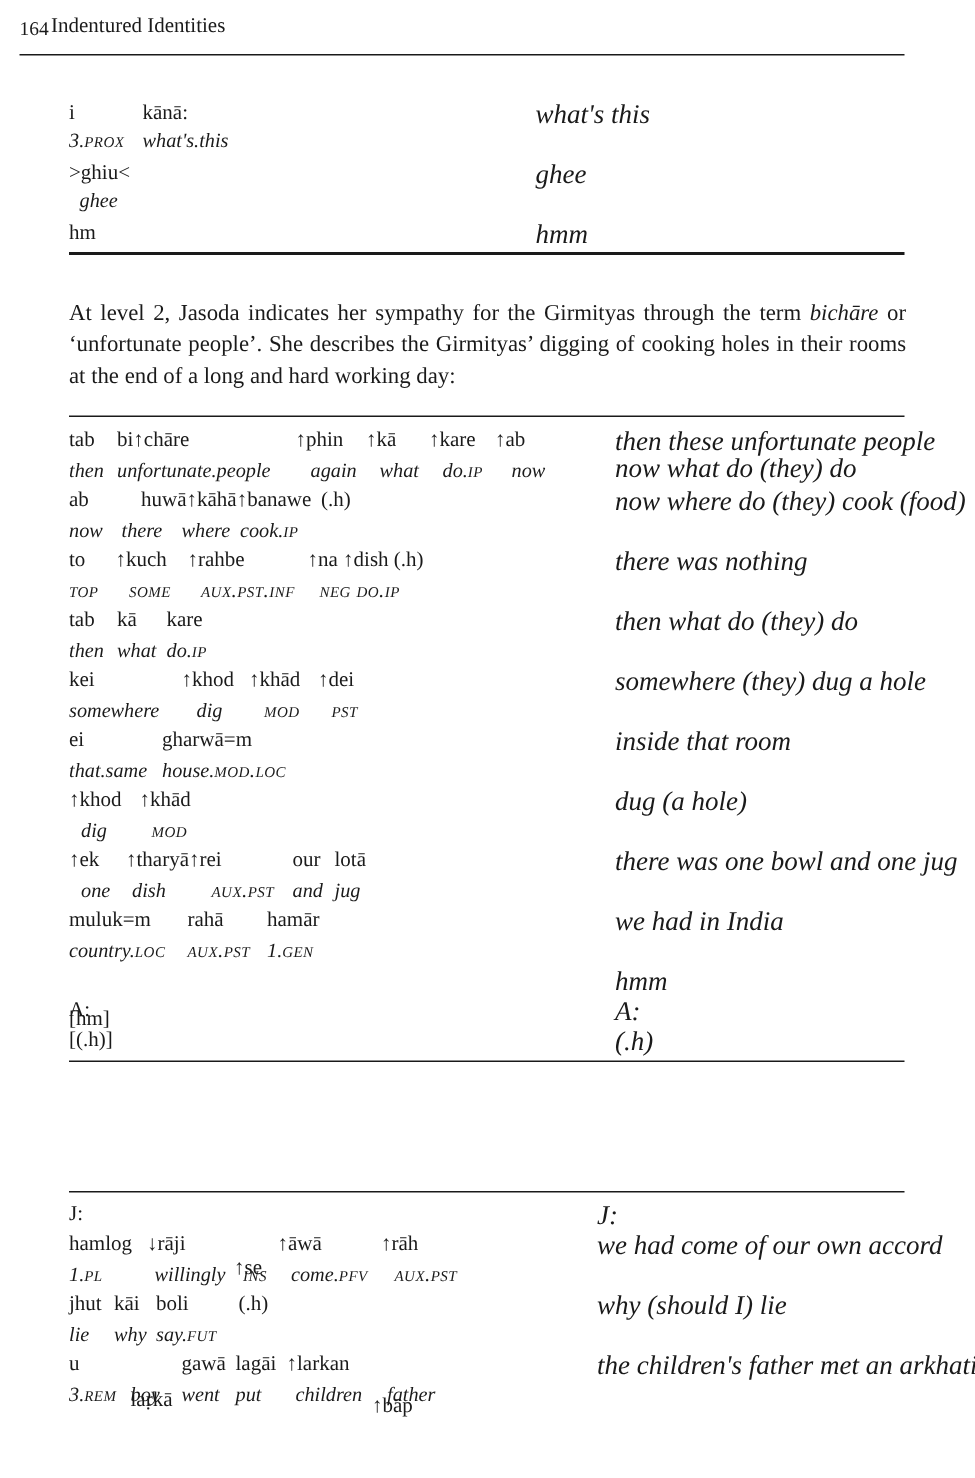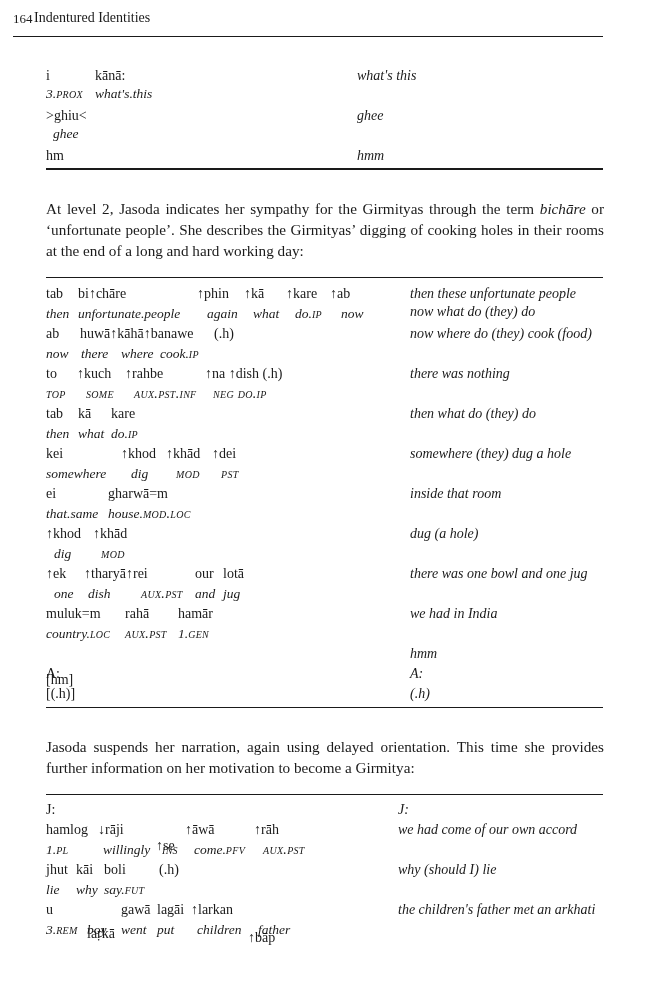--- a/index.html
+++ b/index.html
@@ -5,21 +5,21 @@
   html, body { margin:0; padding:0; background:#ffffff; }
   body { width:650px; height:985px; position:relative; overflow:hidden;
          font-family:"DejaVu Serif", "Liberation Serif", serif; color:#1a1a1a; }
   .page { position:absolute; left:0; top:0; width:650px; height:985px; }
   .hdr-num { position:absolute; left:13px; top:11px; font-size:13px; font-family:"Liberation Serif", serif; }
   .hdr-title { position:absolute; left:34px; top:10px; font-size:14px; font-family:"Liberation Serif", serif; }
   .rule { position:absolute; background:#1a1a1a; }
   .t { position:absolute; white-space:nowrap; font-family:"Liberation Serif", serif; font-size:14px; line-height:16px; }
   .g { position:absolute; white-space:nowrap; font-family:"Liberation Serif", serif; font-size:13.5px; line-height:16px; font-style:italic; }
   .sc { font-variant:small-caps; font-style:italic; font-size:14px; letter-spacing:0.3px; }
-  .tr { position:absolute; white-space:nowrap; font-family:"Liberation Serif", serif; font-size:14px; line-height:16px; font-style:italic; }
+  .tr { position:absolute; white-space:nowrap; font-family:"Liberation Serif", serif; font-size:18px; line-height:16px; font-style:italic; }
   .para { position:absolute; left:46px; width:558px; font-family:"Liberation Serif", serif; font-size:15.2px; line-height:21px; text-align:justify; }
   .para p { margin:0; }
 </style>
 </head>
 <body>
 
 <div class="page">
 
   <span class="hdr-num">164</span>
   <span class="hdr-title">Indentured Identities</span>
@@ -62,21 +62,21 @@
         <span class="g" style="left: 78px; top: 306px;">unfortunate.people</span>
         <span class="g" style="left: 207px; top: 306px;">again</span>
         <span class="g" style="left: 253px; top: 306px;">what</span>
         <span class="g" style="left: 295px; top: 306px;">do.<span class="sc">ip</span></span>
         <span class="g" style="left: 341px; top: 306px;">now</span>
         <span class="tr" style="left: 410px; top: 286px;">then these unfortunate people</span>
         <span class="tr" style="left: 410px; top: 304px;">now what do (they) do</span>
       </div>
       <div>
         <span class="t" style="left: 46px; top: 326px;">ab</span>
-        <span class="t" style="left: 80px; top: 326px;">huwā↑kāhā↑banawe</span>
+        <span class="t" style="left: 94px; top: 326px;">huwā↑kāhā↑banawe</span>
         <span class="t" style="left: 214px; top: 326px;">(.h)</span>
         <span class="g" style="left: 46px; top: 346px;">now</span>
         <span class="g" style="left: 81px; top: 346px;">there</span>
         <span class="g" style="left: 121px; top: 346px;">where</span>
         <span class="g" style="left: 160px; top: 346px;">cook.<span class="sc">ip</span></span>
         <span class="tr" style="left: 410px; top: 326px;">now where do (they) cook (food)</span>
       </div>
       <div>
         <span class="t" style="left: 46px; top: 366px;">to</span>
         <span class="t" style="left: 77px; top: 366px;">↑kuch</span>
@@ -151,23 +151,20 @@
         <span class="t" style="left: 46px; top: 666px;">A:</span>
         <span class="tr" style="left: 410px; top: 666px;">A:</span>
       </div>
       <div>
         <span class="t" style="left: 46px; top: 686px;">[(.h)]</span>
         <span class="tr" style="left: 410px; top: 686px;">(.h)</span>
       </div>
     </div>
   <div class="rule" style="left:46px; top:707px; width:557px; height:1px;"></div>
 
-  <div class="para" style="top:736px;">
-    <p>Jasoda suspends her narration, again using delayed orientation. This time she provides further information on her motivation to become a Girmitya:</p>
-  </div>
 
   <div class="rule" style="left:46px; top:794px; width:557px; height:1px;"></div>
   <span class="t" style="left:46px; top:802px;">J:</span>
   <span class="tr" style="left:398px; top:802px;">J:</span>
   <div id="table3">
       <div>
         <span class="t" style="left: 46px; top: 822px;">hamlog</span>
         <span class="t" style="left: 98px; top: 822px;">↓rāji</span>
         <span class="t" style="left: 156px; top: 822px; margin-top: 16px;">↑se</span>
         <span class="t" style="left: 185px; top: 822px;">↑āwā</span>

